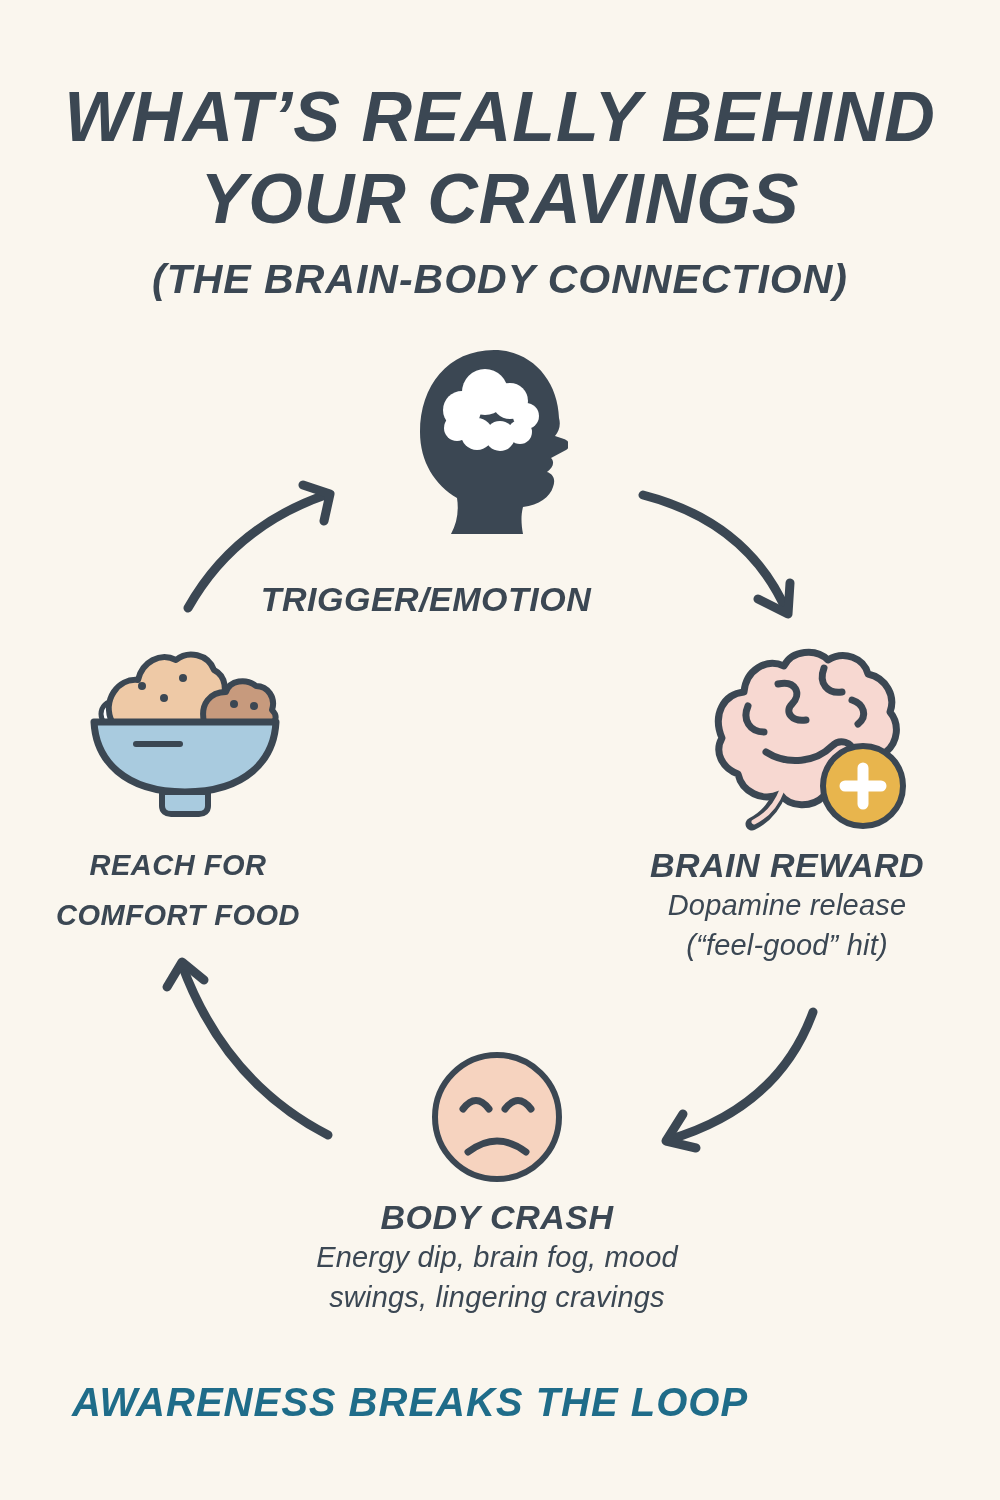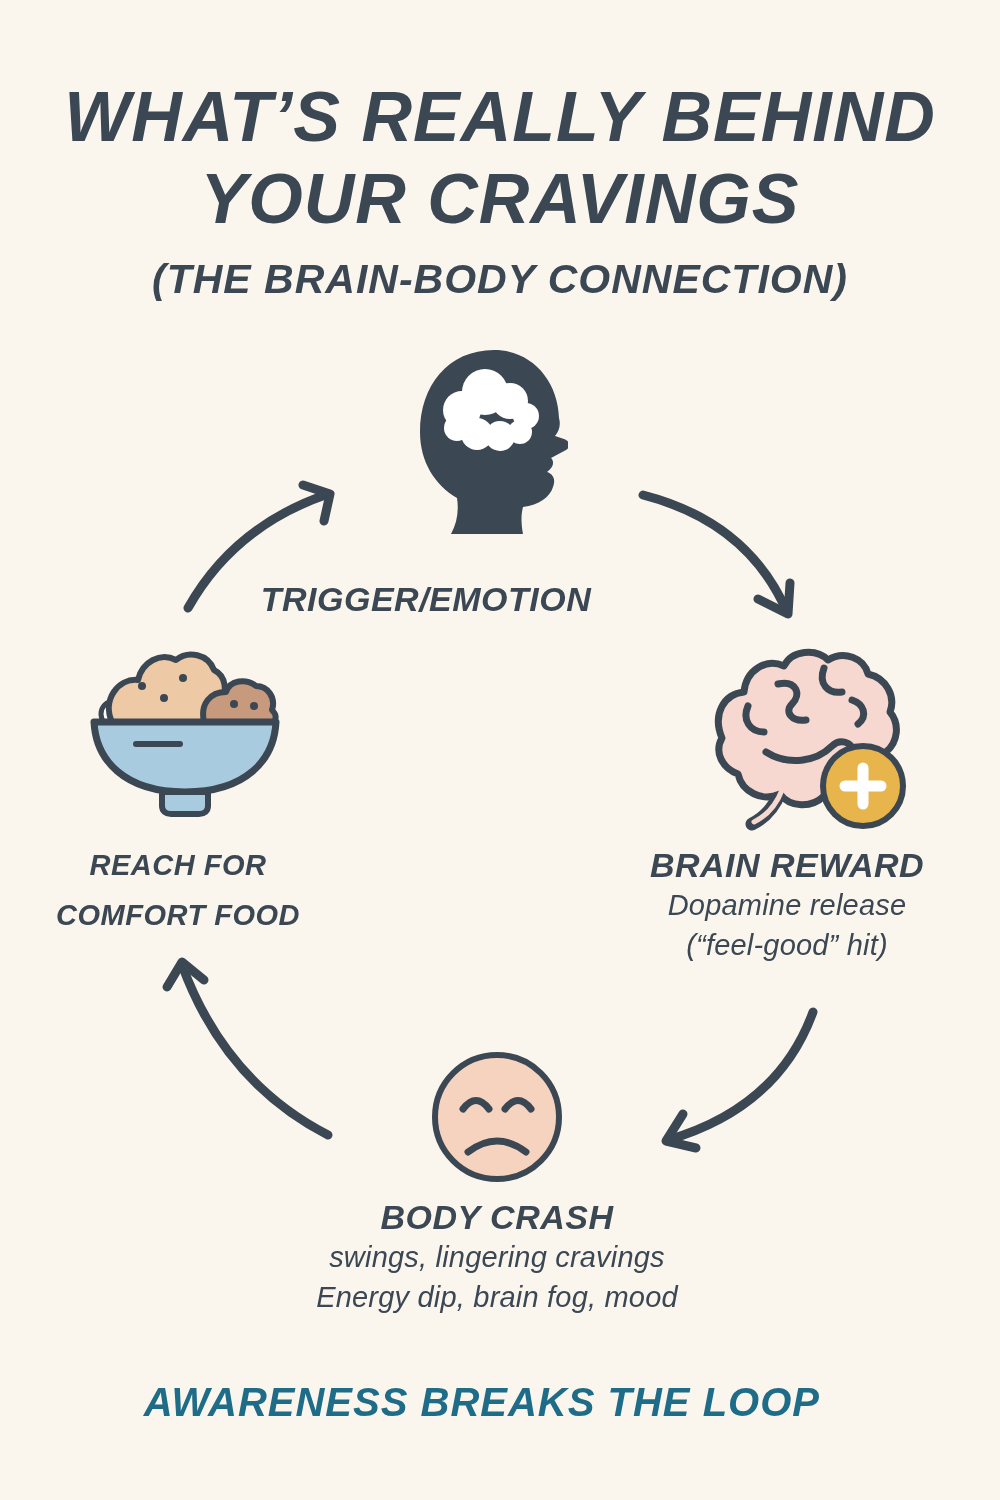--- a/index.html
+++ b/index.html
@@ -31,21 +31,21 @@
   .subtitle{margin-top:16px;font-size:41px;font-weight:700;letter-spacing:1px;color:var(--color-ink);}
   .icon-box{position:absolute;}
   .node-label{position:absolute;text-align:center;font-weight:700;color:var(--color-ink);}
   .label-lg{font-size:34px;letter-spacing:0.5px;}
   .label-line{font-size:29px;line-height:50px;letter-spacing:0.5px;}
   .node-desc{margin-top:0;font-weight:400;font-size:29px;line-height:40px;letter-spacing:0.2px;}
   .trigger-label{top:568px;left:0;width:852px;margin-top:12px;}
   .reward-block{top:846px;left:602px;width:370px;}
   .comfort-block{top:840px;left:8px;width:340px;}
   .crash-block{top:1198px;left:197px;width:600px;}
-  .footer-text{position:absolute;top:1380px;left:0;width:820px;text-align:right;
+  .footer-text{position:absolute;top:1380px;left:0;width:820px;text-align:center;
     font-size:40px;font-weight:700;letter-spacing:1px;color:var(--color-teal);}
   .arrows{position:absolute;top:0;left:0;width:1000px;height:1500px;pointer-events:none;}
   
   .ink-fill{fill:var(--color-ink);}
   .white-fill{fill:var(--color-white);}
   .pink-fill{fill:var(--color-pink);stroke:var(--color-ink);stroke-width:7;stroke-linejoin:round;}
   .gyri{fill:none;stroke:var(--color-ink);stroke-width:7;stroke-linecap:round;}
   .stem-outer{fill:none;stroke:var(--color-ink);stroke-width:13;stroke-linecap:round;}
   .stem-inner{fill:none;stroke:var(--color-pink);stroke-width:5;stroke-linecap:round;}
   .gold-fill{fill:var(--color-gold);stroke:var(--color-ink);stroke-width:6;}
@@ -158,20 +158,20 @@
     <svg viewBox="0 0 138 138" width="138" height="138">
       <circle class="peach-fill" cx="69" cy="69" r="62"></circle>
       <path class="face-line" d="M35 61 Q48 44 61 61"></path>
       <path class="face-line" d="M77 61 Q90 44 103 61"></path>
       <path class="face-line" d="M40 104 Q69 82 98 104"></path>
     </svg>
   </div>
   <div class="node-label crash-block">
     <div class="label-lg">BODY CRASH</div>
     <div class="node-desc">
+      <div>Energy dip, brain fog, mood</div>
       <div>swings, lingering cravings</div>
-      <div>Energy dip, brain fog, mood</div>
     </div>
   </div>
 
   <div class="footer-text">AWARENESS BREAKS THE LOOP</div>
 
 </div>
 
 </body></html>

